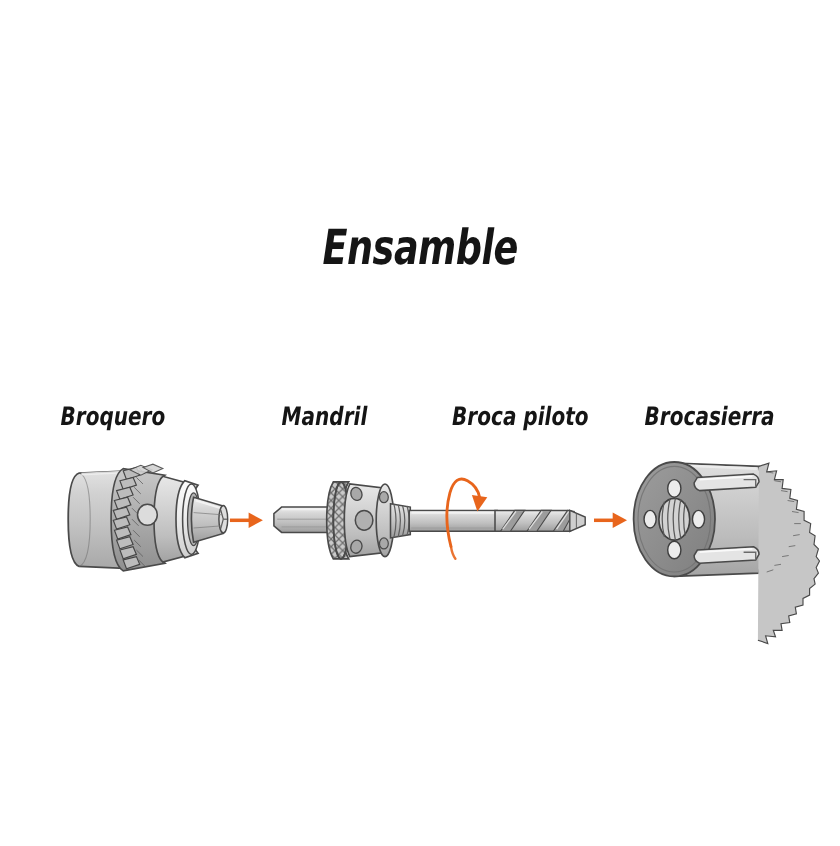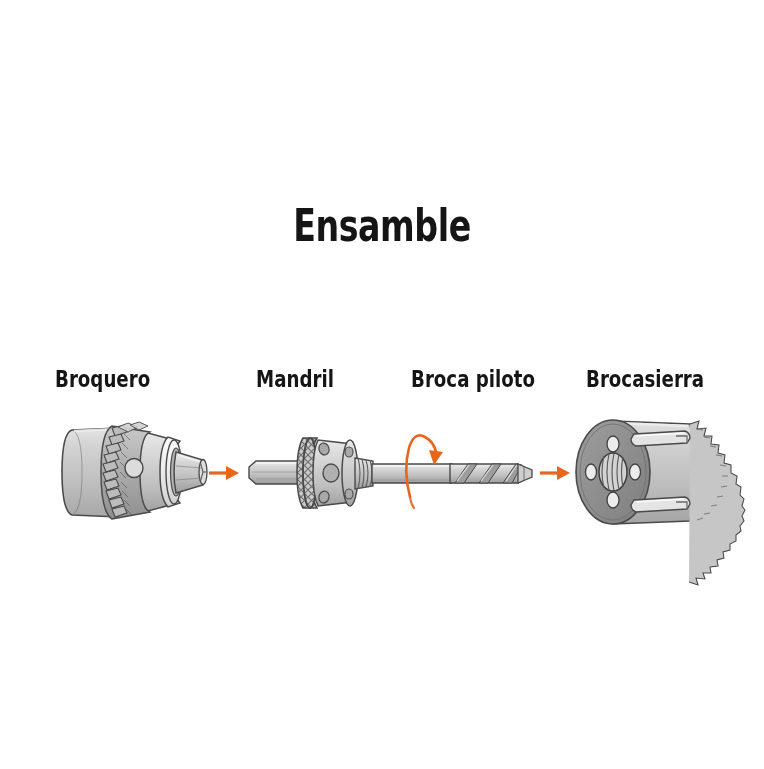--- a/index.html
+++ b/index.html
@@ -13,20 +13,21 @@
     font-family: "DejaVu Sans Condensed", "Liberation Sans Narrow", "Liberation Sans", sans-serif;
     position: relative;
     overflow: hidden;
   }
   #stage {
     position: absolute;
     left: 0; top: 0;
     width: 764px;
     height: 769px;
     background: #ffffff;
+    font-style: italic;
   }
   .title {
     position: absolute;
     left: 0;
     top: 200px;
     width: 764px;
     text-align: center;
     font-size: 44px;
     font-weight: bold;
     color: #151515;

